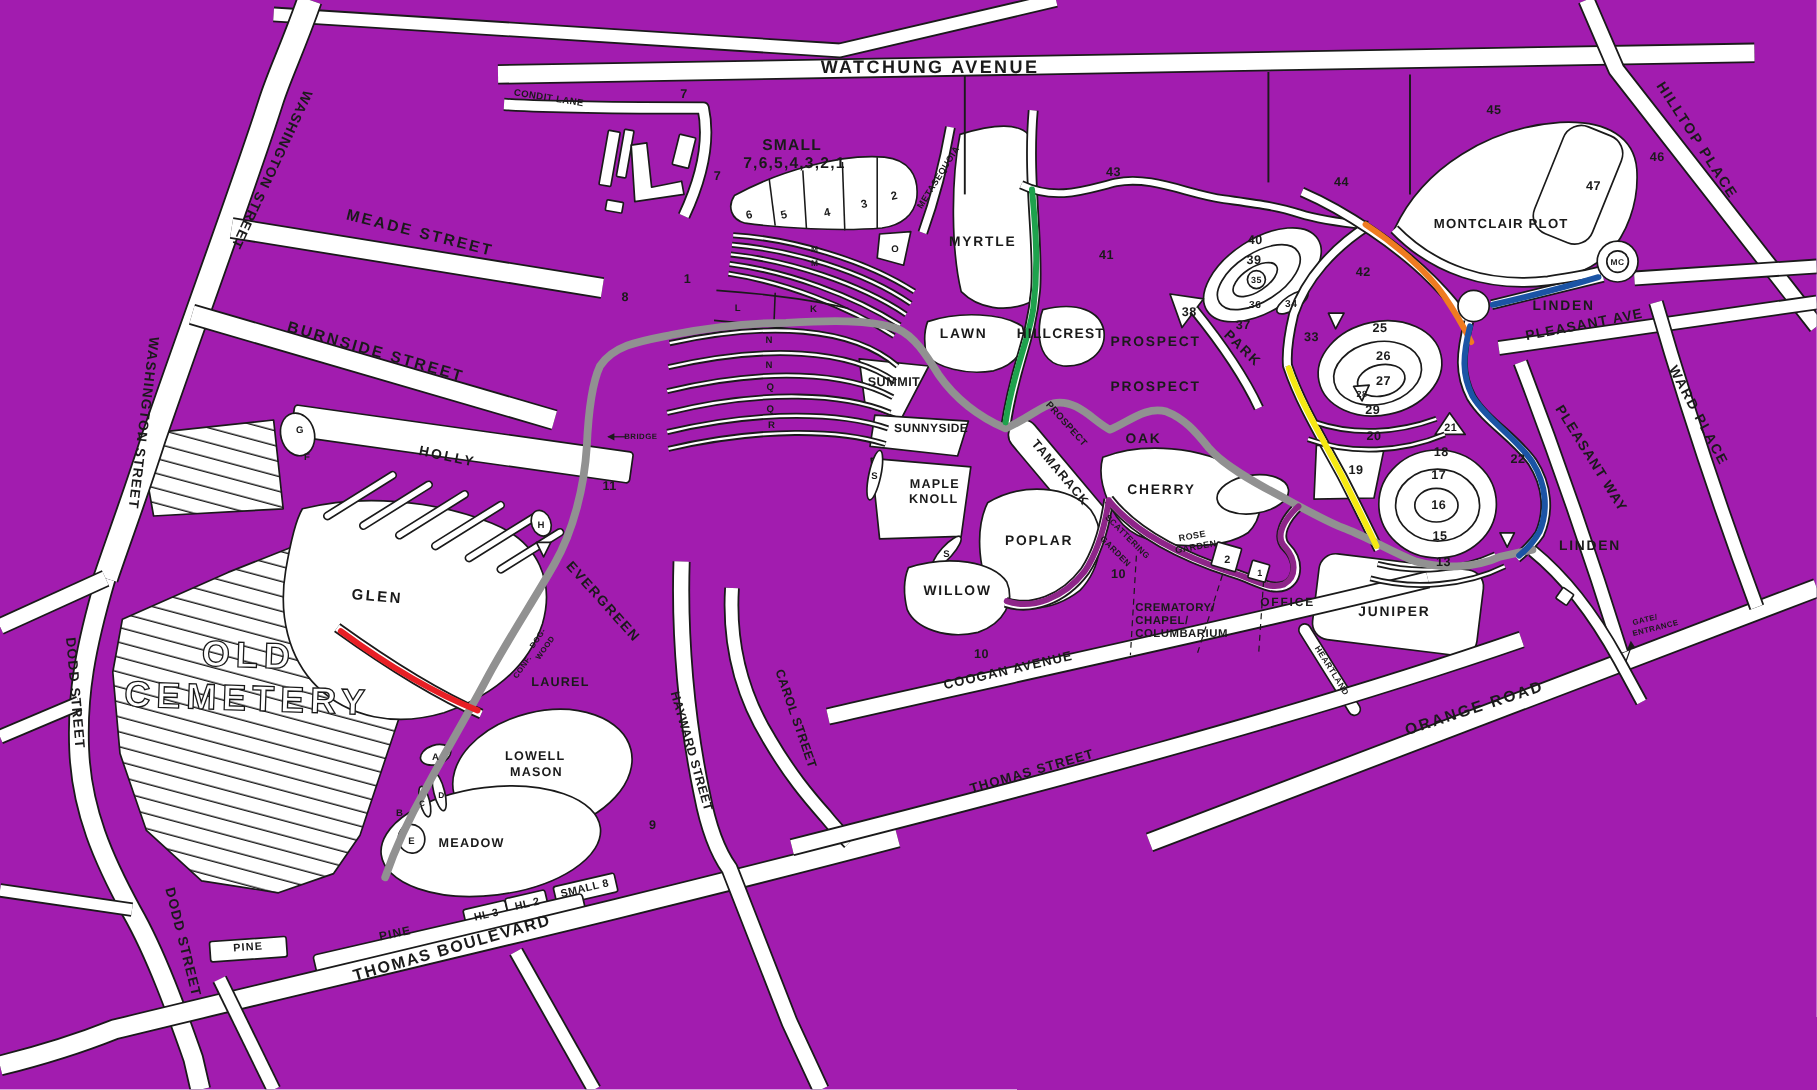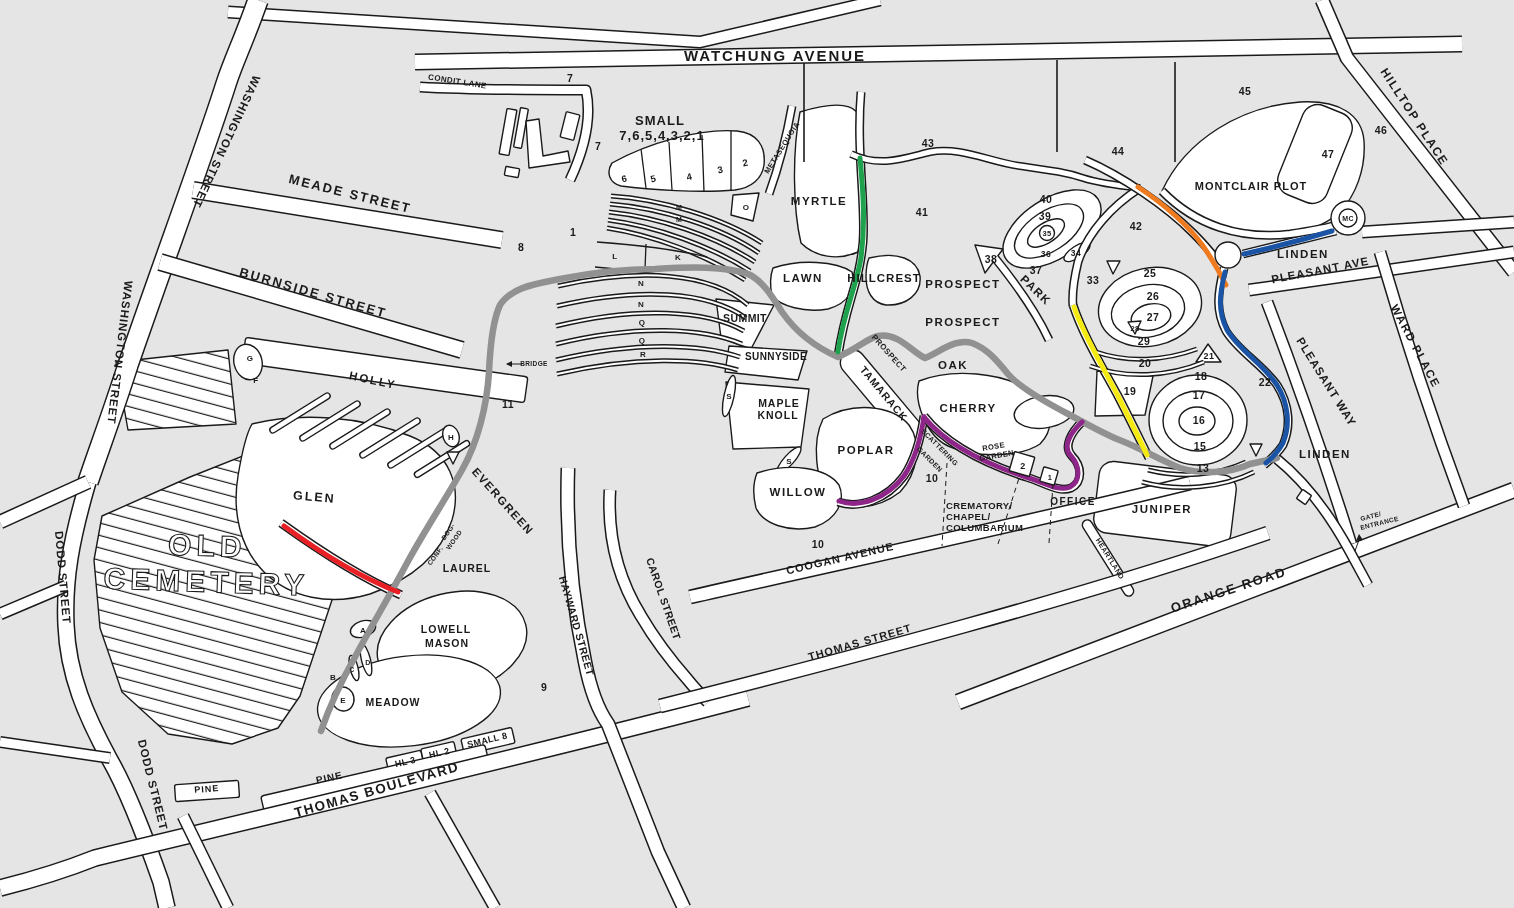--- a/index.html
+++ b/index.html
@@ -1,16 +1,16 @@
 <!DOCTYPE html>
 <html><head>
 <meta charset="utf-8">
 <style>
   html,body{margin:0;padding:0;background:#fff;}
-  .stage{position:relative;width:1514px;height:908px;background:#e5e5e5;overflow:hidden;}
+  .stage{position:relative;width:1514px;height:908px;background:#a21caf;overflow:hidden;}
   svg{position:absolute;left:0;top:0;width:100%;height:100%;}
   text{font-family:"Liberation Sans","DejaVu Sans",sans-serif;}
 </style>
 </head>
 <body>
 
 <div class="stage">
   <svg id="map" xmlns="http://www.w3.org/2000/svg" viewBox="0 0 1514 908">
     <defs>
       <pattern id="hatch" width="12" height="12" patternUnits="userSpaceOnUse" patternTransform="rotate(-75)">

